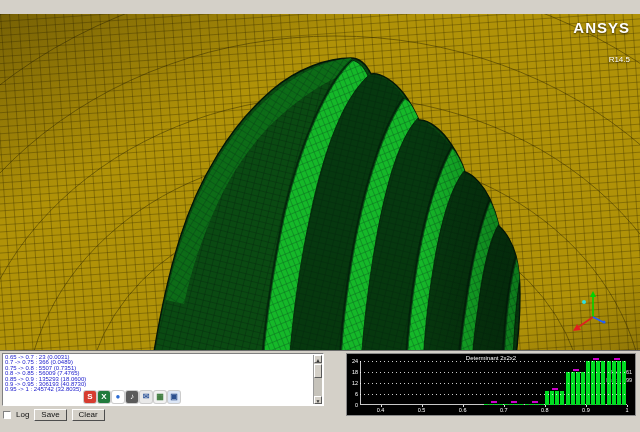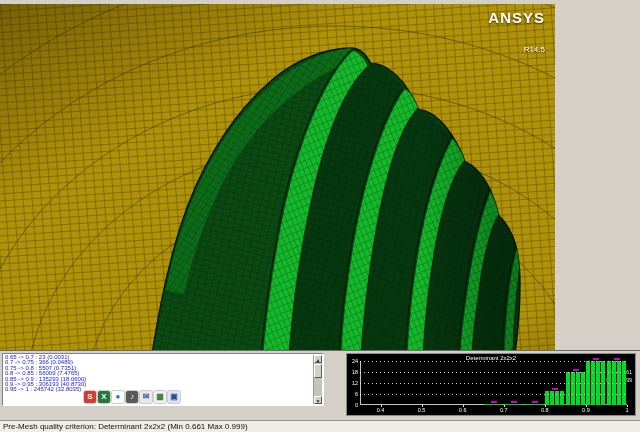--- a/index.html
+++ b/index.html
@@ -1,21 +1,21 @@
 <!DOCTYPE html>
 <html><head>
 <meta charset="utf-8">
 <style>
   * { box-sizing: border-box; margin: 0; padding: 0; }
   html,body { width:640px; height:432px; overflow:hidden; }
   body { font-family:"Liberation Sans", sans-serif; background:#d4d0c8; }
   .screen { position:relative; width:640px; height:432px; overflow:hidden; background:#d4d0c8; }
 
   
-  .viewport { position:absolute; left:0; top:4px; width:555px; height:350px; background:#0c4a6e; overflow:hidden; }
+  .viewport { position:absolute; left:0; top:14px; width:640px; height:350px; background:#0c4a6e; overflow:hidden; }
   .scene { display:block; width:640px; height:350px; }
   .logo-wrap { position:absolute; top:6px; right:10px; text-align:right; color:#ffffff;
                text-shadow:0 1px 2px rgba(40,30,0,.85); }
   .brand { font-size:15px; font-weight:bold; letter-spacing:1px; line-height:15px; }
   .release { font-size:8px; line-height:9px;margin-top:20px; }
 
   
   .bottompanel { position:absolute; left:0; top:350px; width:640px; height:70px;
                  background:#d4d0c8; border-top:1px solid #6b6b6b; }
 
@@ -186,20 +186,26 @@
       </div>
       <div class="iconrow" id="icon-row">
           <div class="app-icon" style="background: rgb(214, 59, 47); color: rgb(255, 255, 255);">S</div>
           <div class="app-icon" style="background: rgb(33, 122, 60); color: rgb(255, 255, 255);">X</div>
           <div class="app-icon" style="background: rgb(255, 255, 255); color: rgb(43, 108, 212);">●</div>
           <div class="app-icon" style="background: rgb(90, 90, 90); color: rgb(255, 255, 255);">♪</div>
           <div class="app-icon" style="background: rgb(233, 233, 233); color: rgb(58, 95, 160);">✉</div>
           <div class="app-icon" style="background: rgb(242, 242, 242); color: rgb(58, 122, 58);">▦</div>
           <div class="app-icon" style="background: rgb(220, 230, 245); color: rgb(43, 79, 142);">▣</div>
         </div>
+      <div class="controls">
+        <span class="checkbox"></span>
+        <span>Log</span>
+        <button class="btn">Save</button>
+        <button class="btn">Clear</button>
+      </div>
     </div>
 
     <div class="histpanel" id="hist-box">
       <div class="hist-title">Determinant 2x2x2</div>
       <div class="hist-minmax" style="top:15px">Min 0.661</div>
       <div class="hist-minmax" style="top:23px">Max 0.999</div>
     <div class="hist-axis" style="left: 13px; top: 7px; width: 267px; height: 44px;"></div>
         <div class="hist-bar" style="left: 136.731px; top: 50px; width: 19.5385px; height: 1px; background: repeating-linear-gradient(90deg, rgb(0, 221, 34) 0px, rgb(0, 221, 34) 4px, rgba(0, 0, 0, 0.45) 4px, rgba(0, 0, 0, 0.45) 5px);"></div>
         <div class="hist-marker" style="left: 143.5px; top: 47px; background: rgb(204, 0, 204);"></div>
         <div class="hist-bar" style="left: 157.269px; top: 50px; width: 19.5385px; height: 1px; background: repeating-linear-gradient(90deg, rgb(0, 221, 34) 0px, rgb(0, 221, 34) 4px, rgba(0, 0, 0, 0.45) 4px, rgba(0, 0, 0, 0.45) 5px);"></div>
@@ -233,14 +239,13 @@
         <div class="hist-xlab" style="left: 148.769px; top: 53px;">0.7</div>
         <div class="hist-xtick" style="left: 197.846px; top: 51px;"></div>
         <div class="hist-xlab" style="left: 189.846px; top: 53px;">0.8</div>
         <div class="hist-xtick" style="left: 238.923px; top: 51px;"></div>
         <div class="hist-xlab" style="left: 230.923px; top: 53px;">0.9</div>
         <div class="hist-xtick" style="left: 280px; top: 51px;"></div>
         <div class="hist-xlab" style="left: 272px; top: 53px;">1</div>
       </div>
   </div>
 
-  <div class="statusbar">Pre-Mesh quality criterion: Determinant 2x2x2 (Min 0.661 Max 0.999)</div>
 </div>
 
 </body></html>

